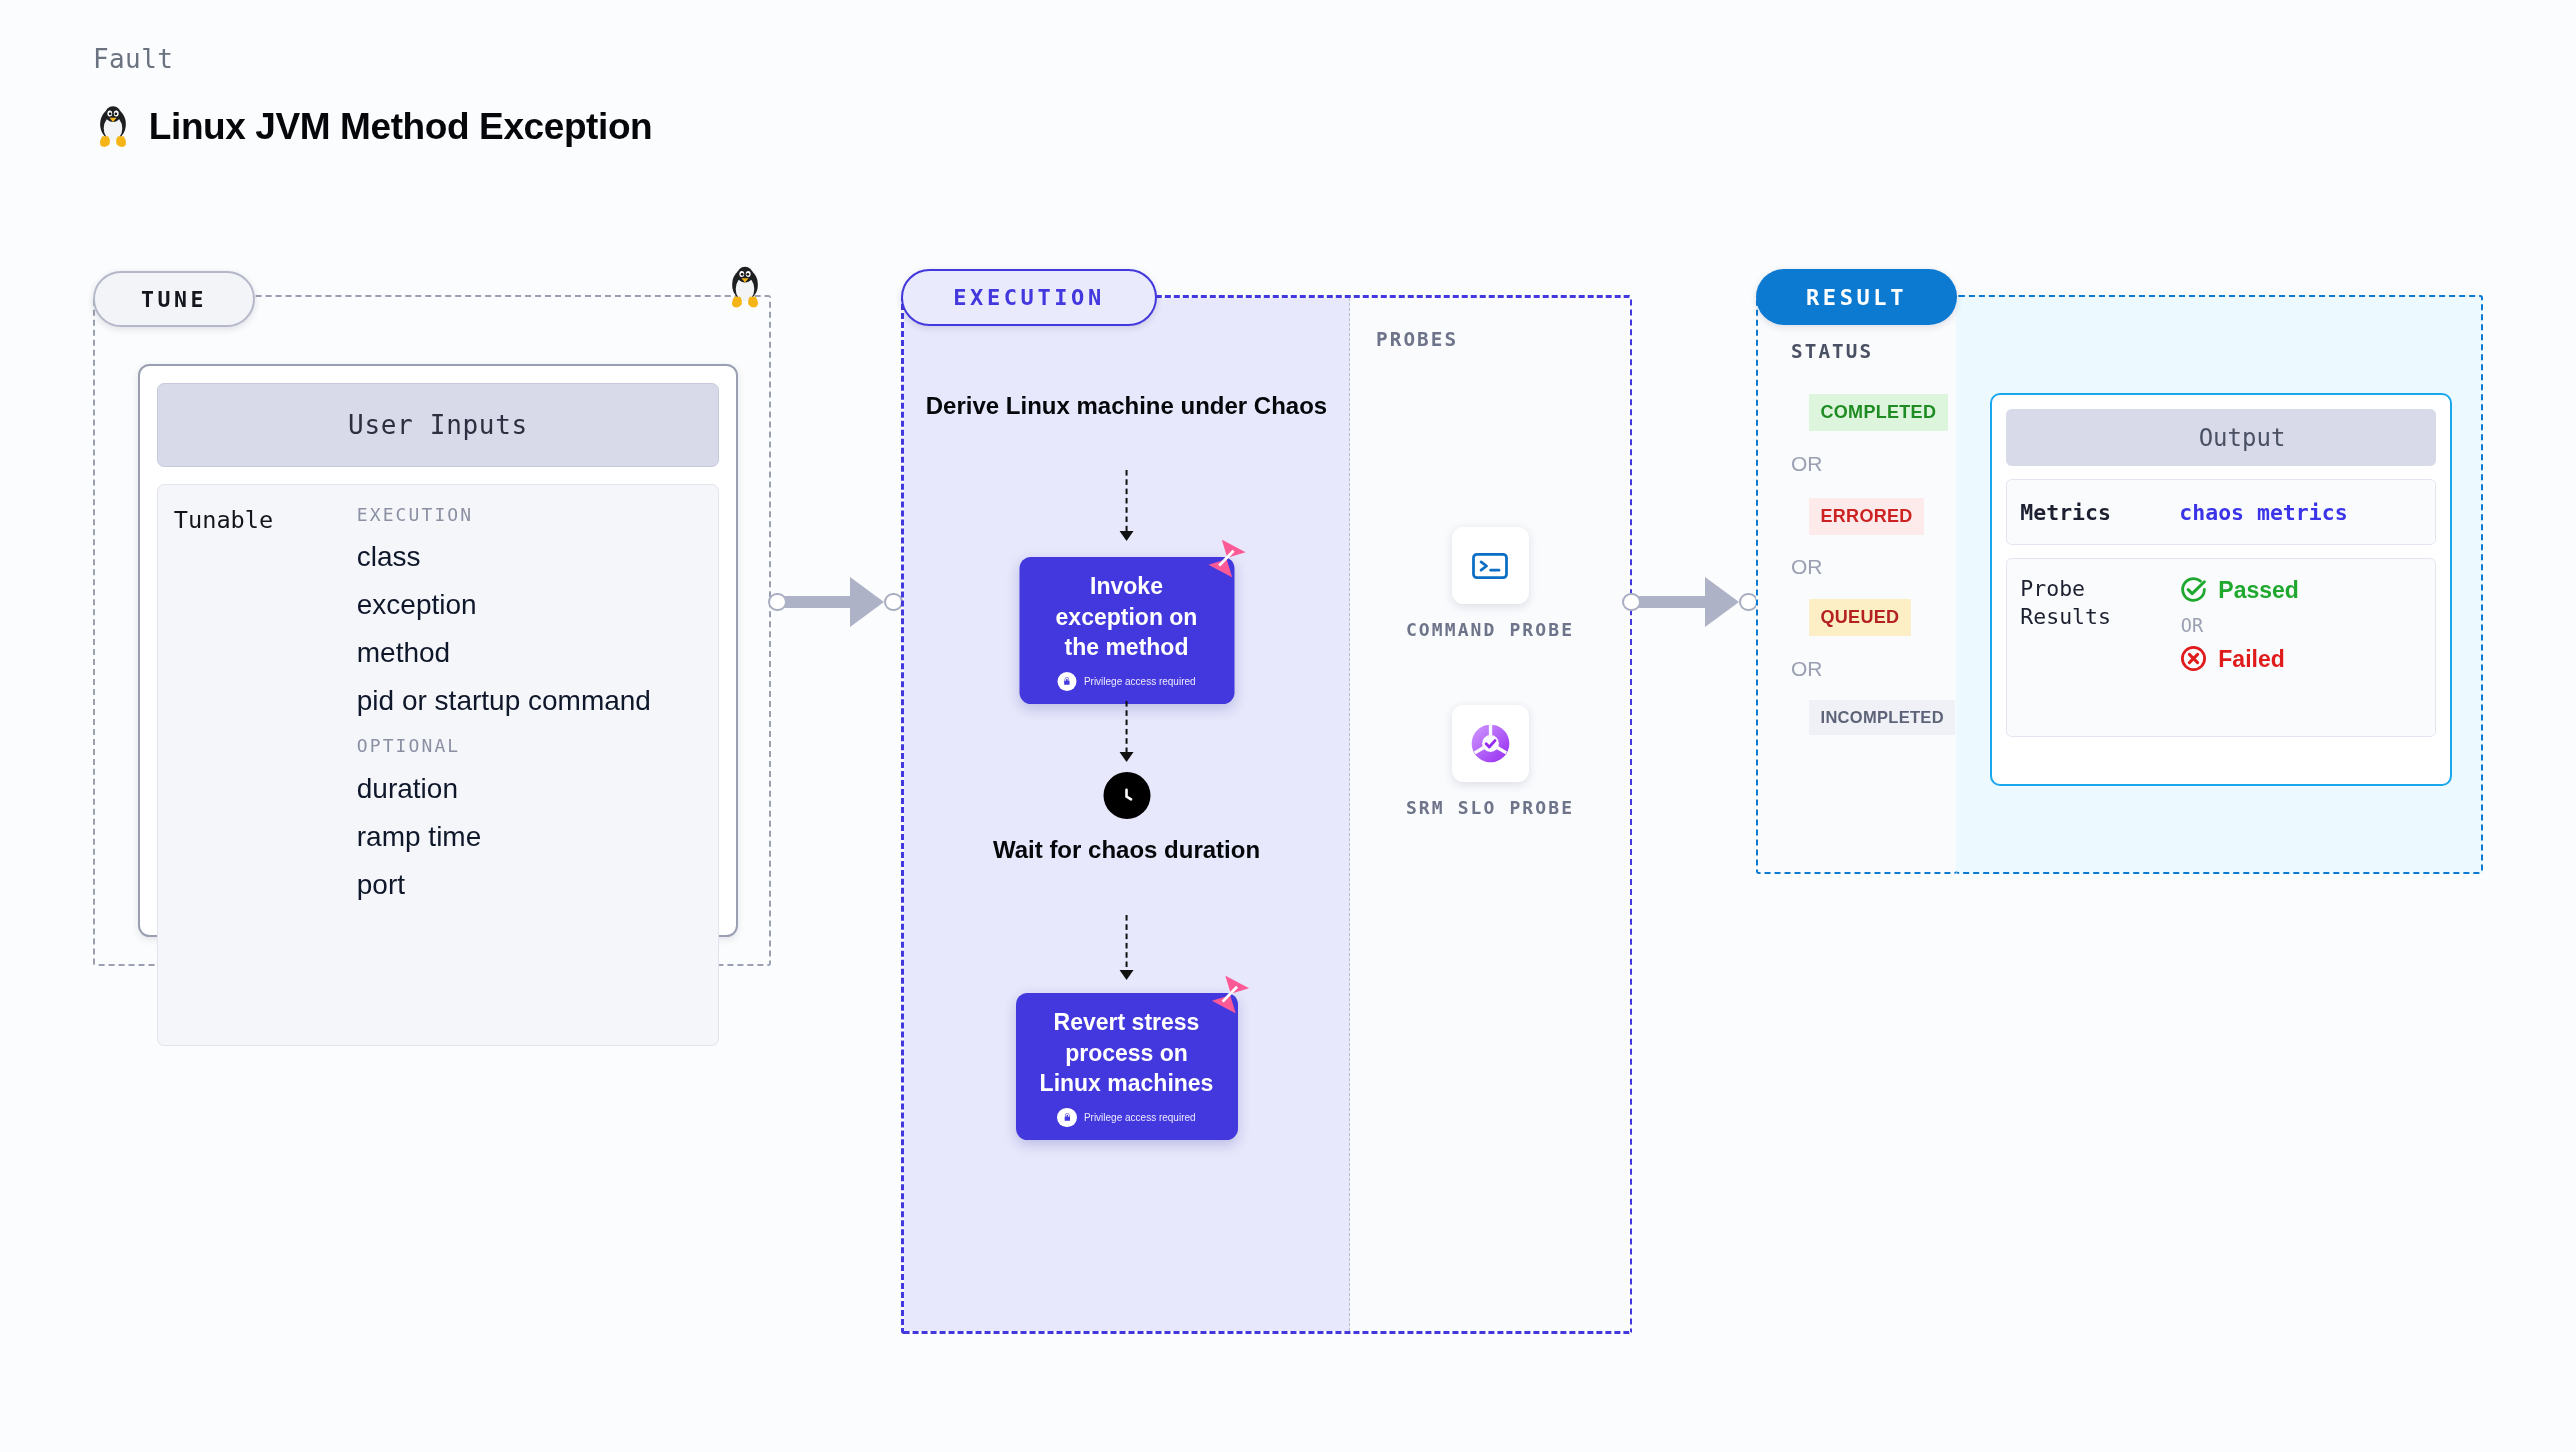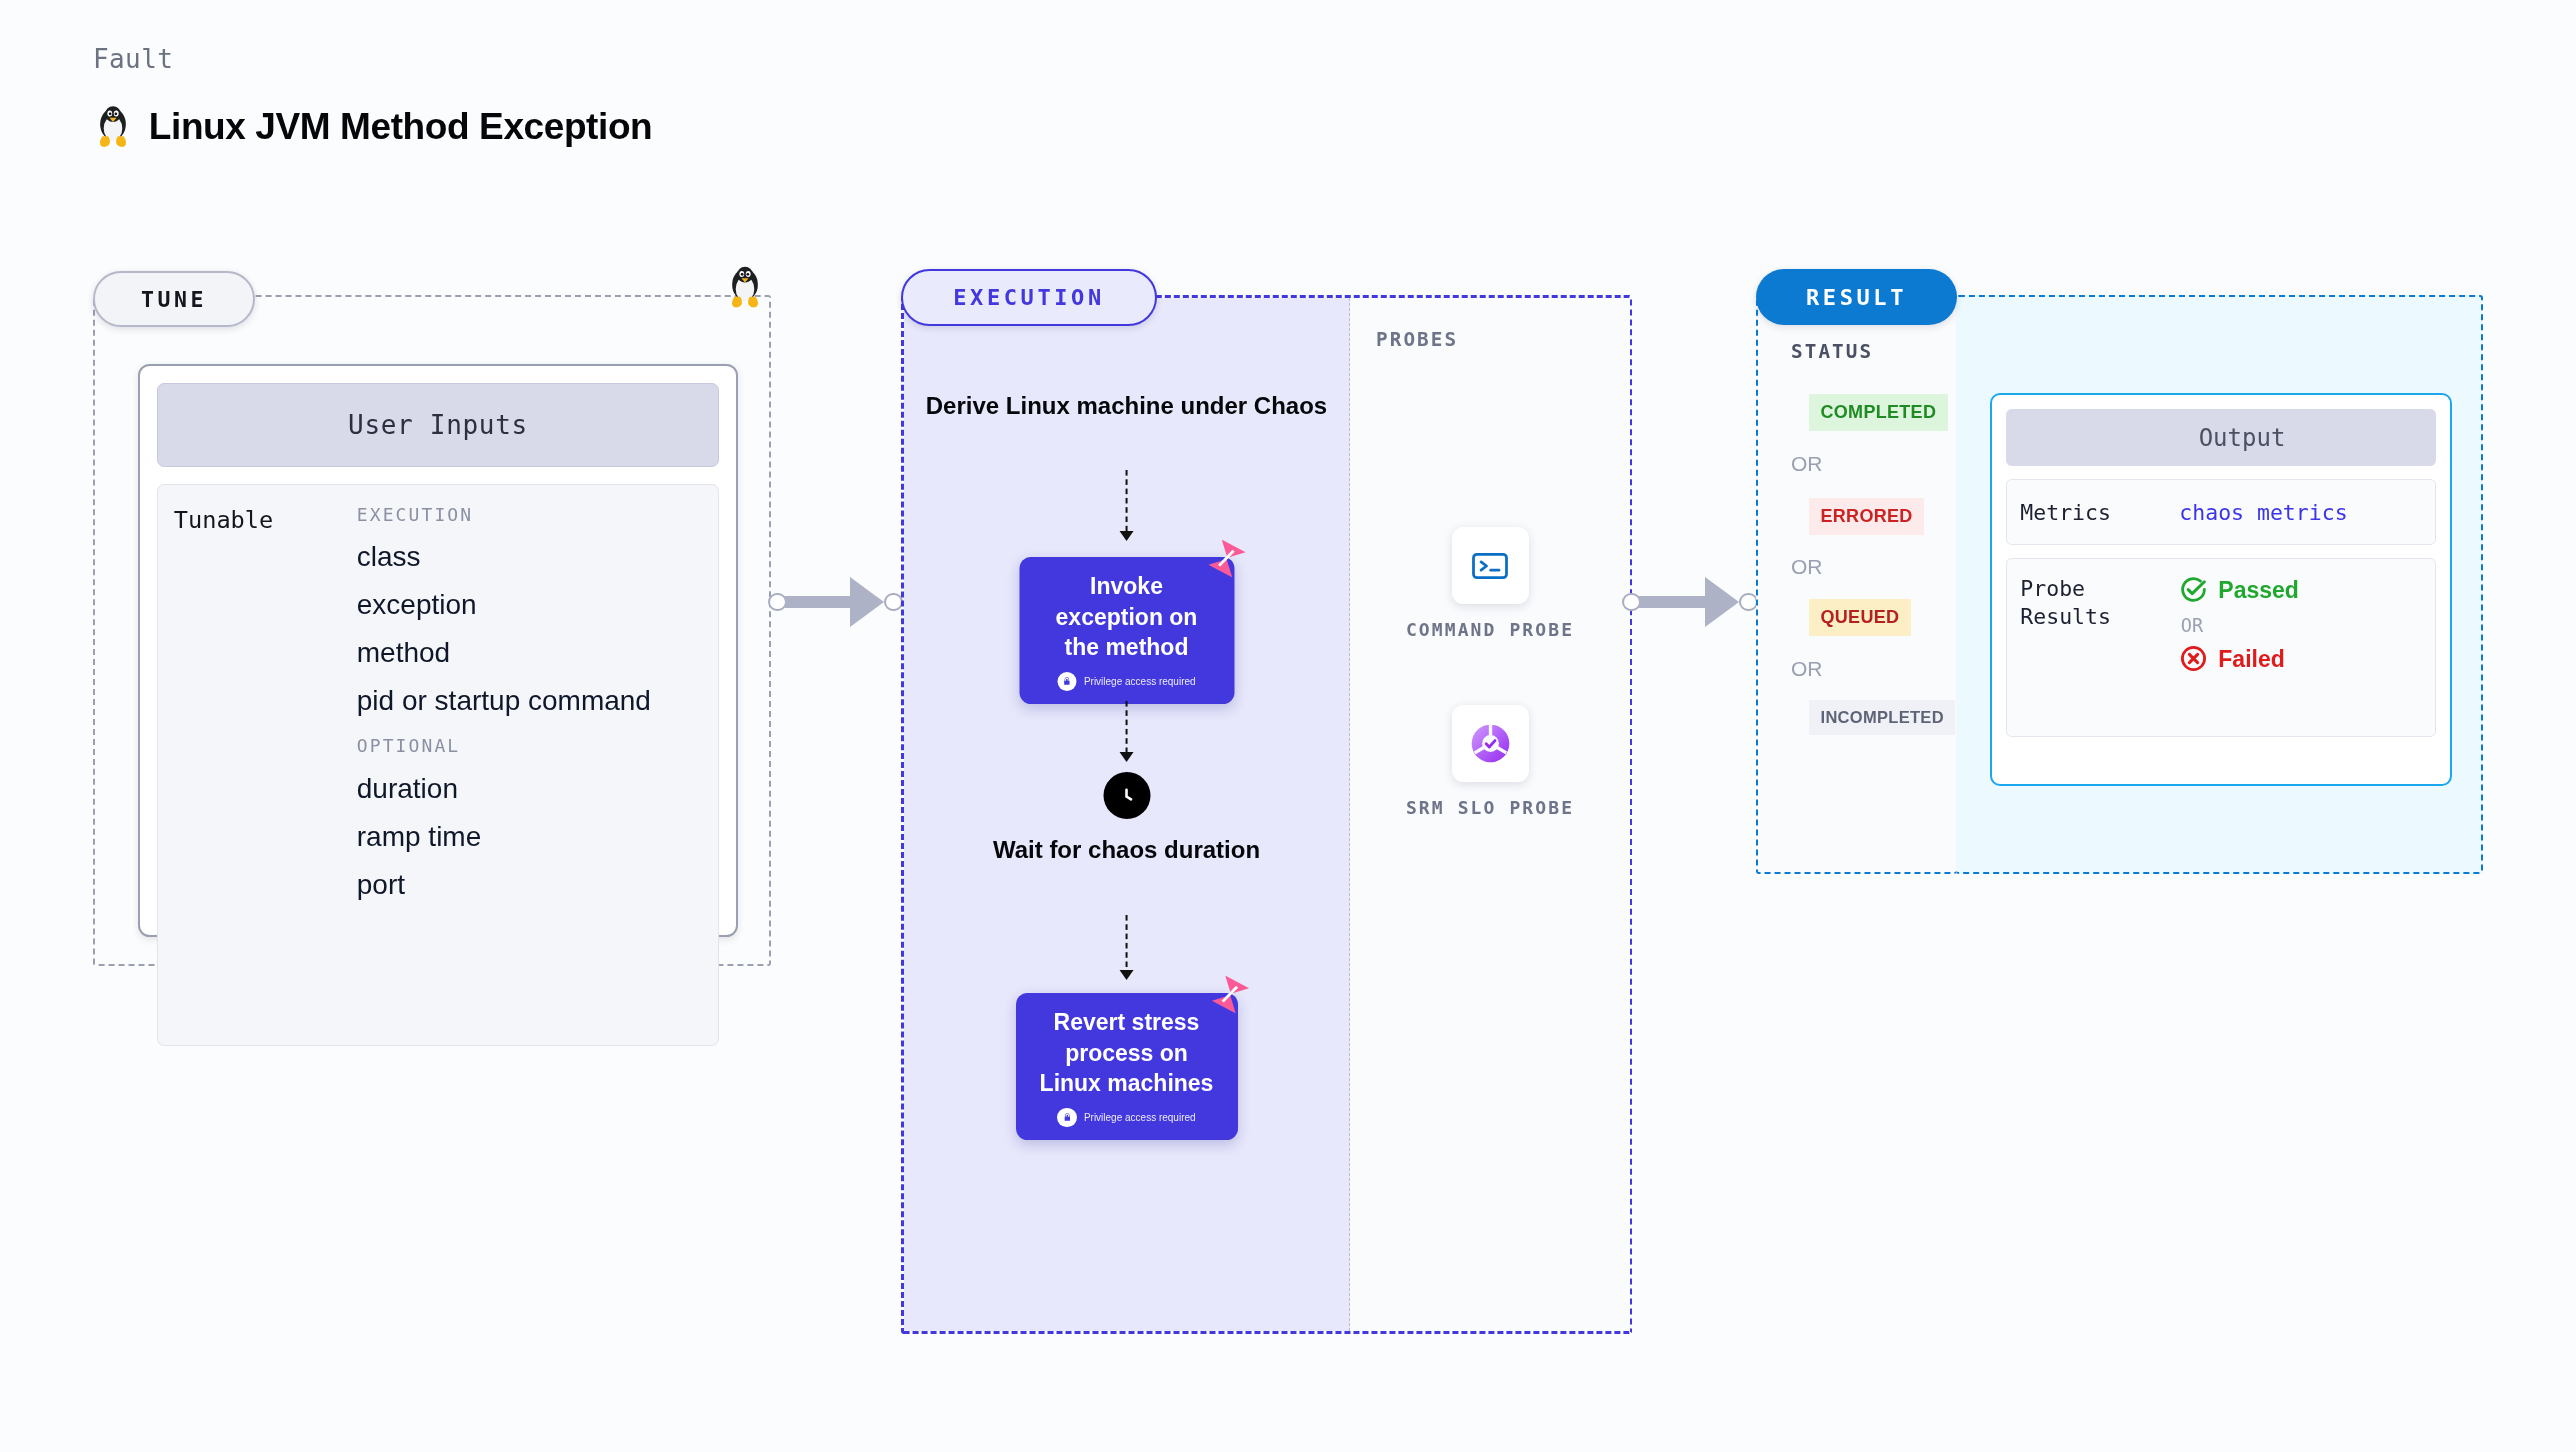--- a/index.html
+++ b/index.html
@@ -188,21 +188,21 @@
     padding: 14.3px;
   }
   #output-header {
     height: 57px; background: #d8daea; border-radius: 5.7px;
     display: flex; align-items: center; justify-content: center;
     font-family: "DejaVu Sans Mono", monospace; font-size: 24px; color: #4b5164; padding-left: 42px;
   }
   #metrics-row {
     margin-top: 13px; height: 66px;
     background: #fafbfd; border: 1.4px solid #e4e6ef; border-radius: 5.7px;
-    display: flex; align-items: center; padding: 0 13px;
+    display: flex; align-items: center; padding: 0 13px; font-weight: bold;
   }
   #metrics-label {
     font-family: "DejaVu Sans Mono", monospace; font-size: 21.5px; color: #1d2030; width: 159px;
   }
   #metrics-value { font-family: "DejaVu Sans Mono", monospace; font-size: 21.5px; color: #3b34e8; }
   #probe-results-row {
     margin-top: 13px; height: 179px;
     background: #fafbfd; border: 1.4px solid #e4e6ef; border-radius: 5.7px;
     display: flex; padding: 15.8px 13px;
   }

